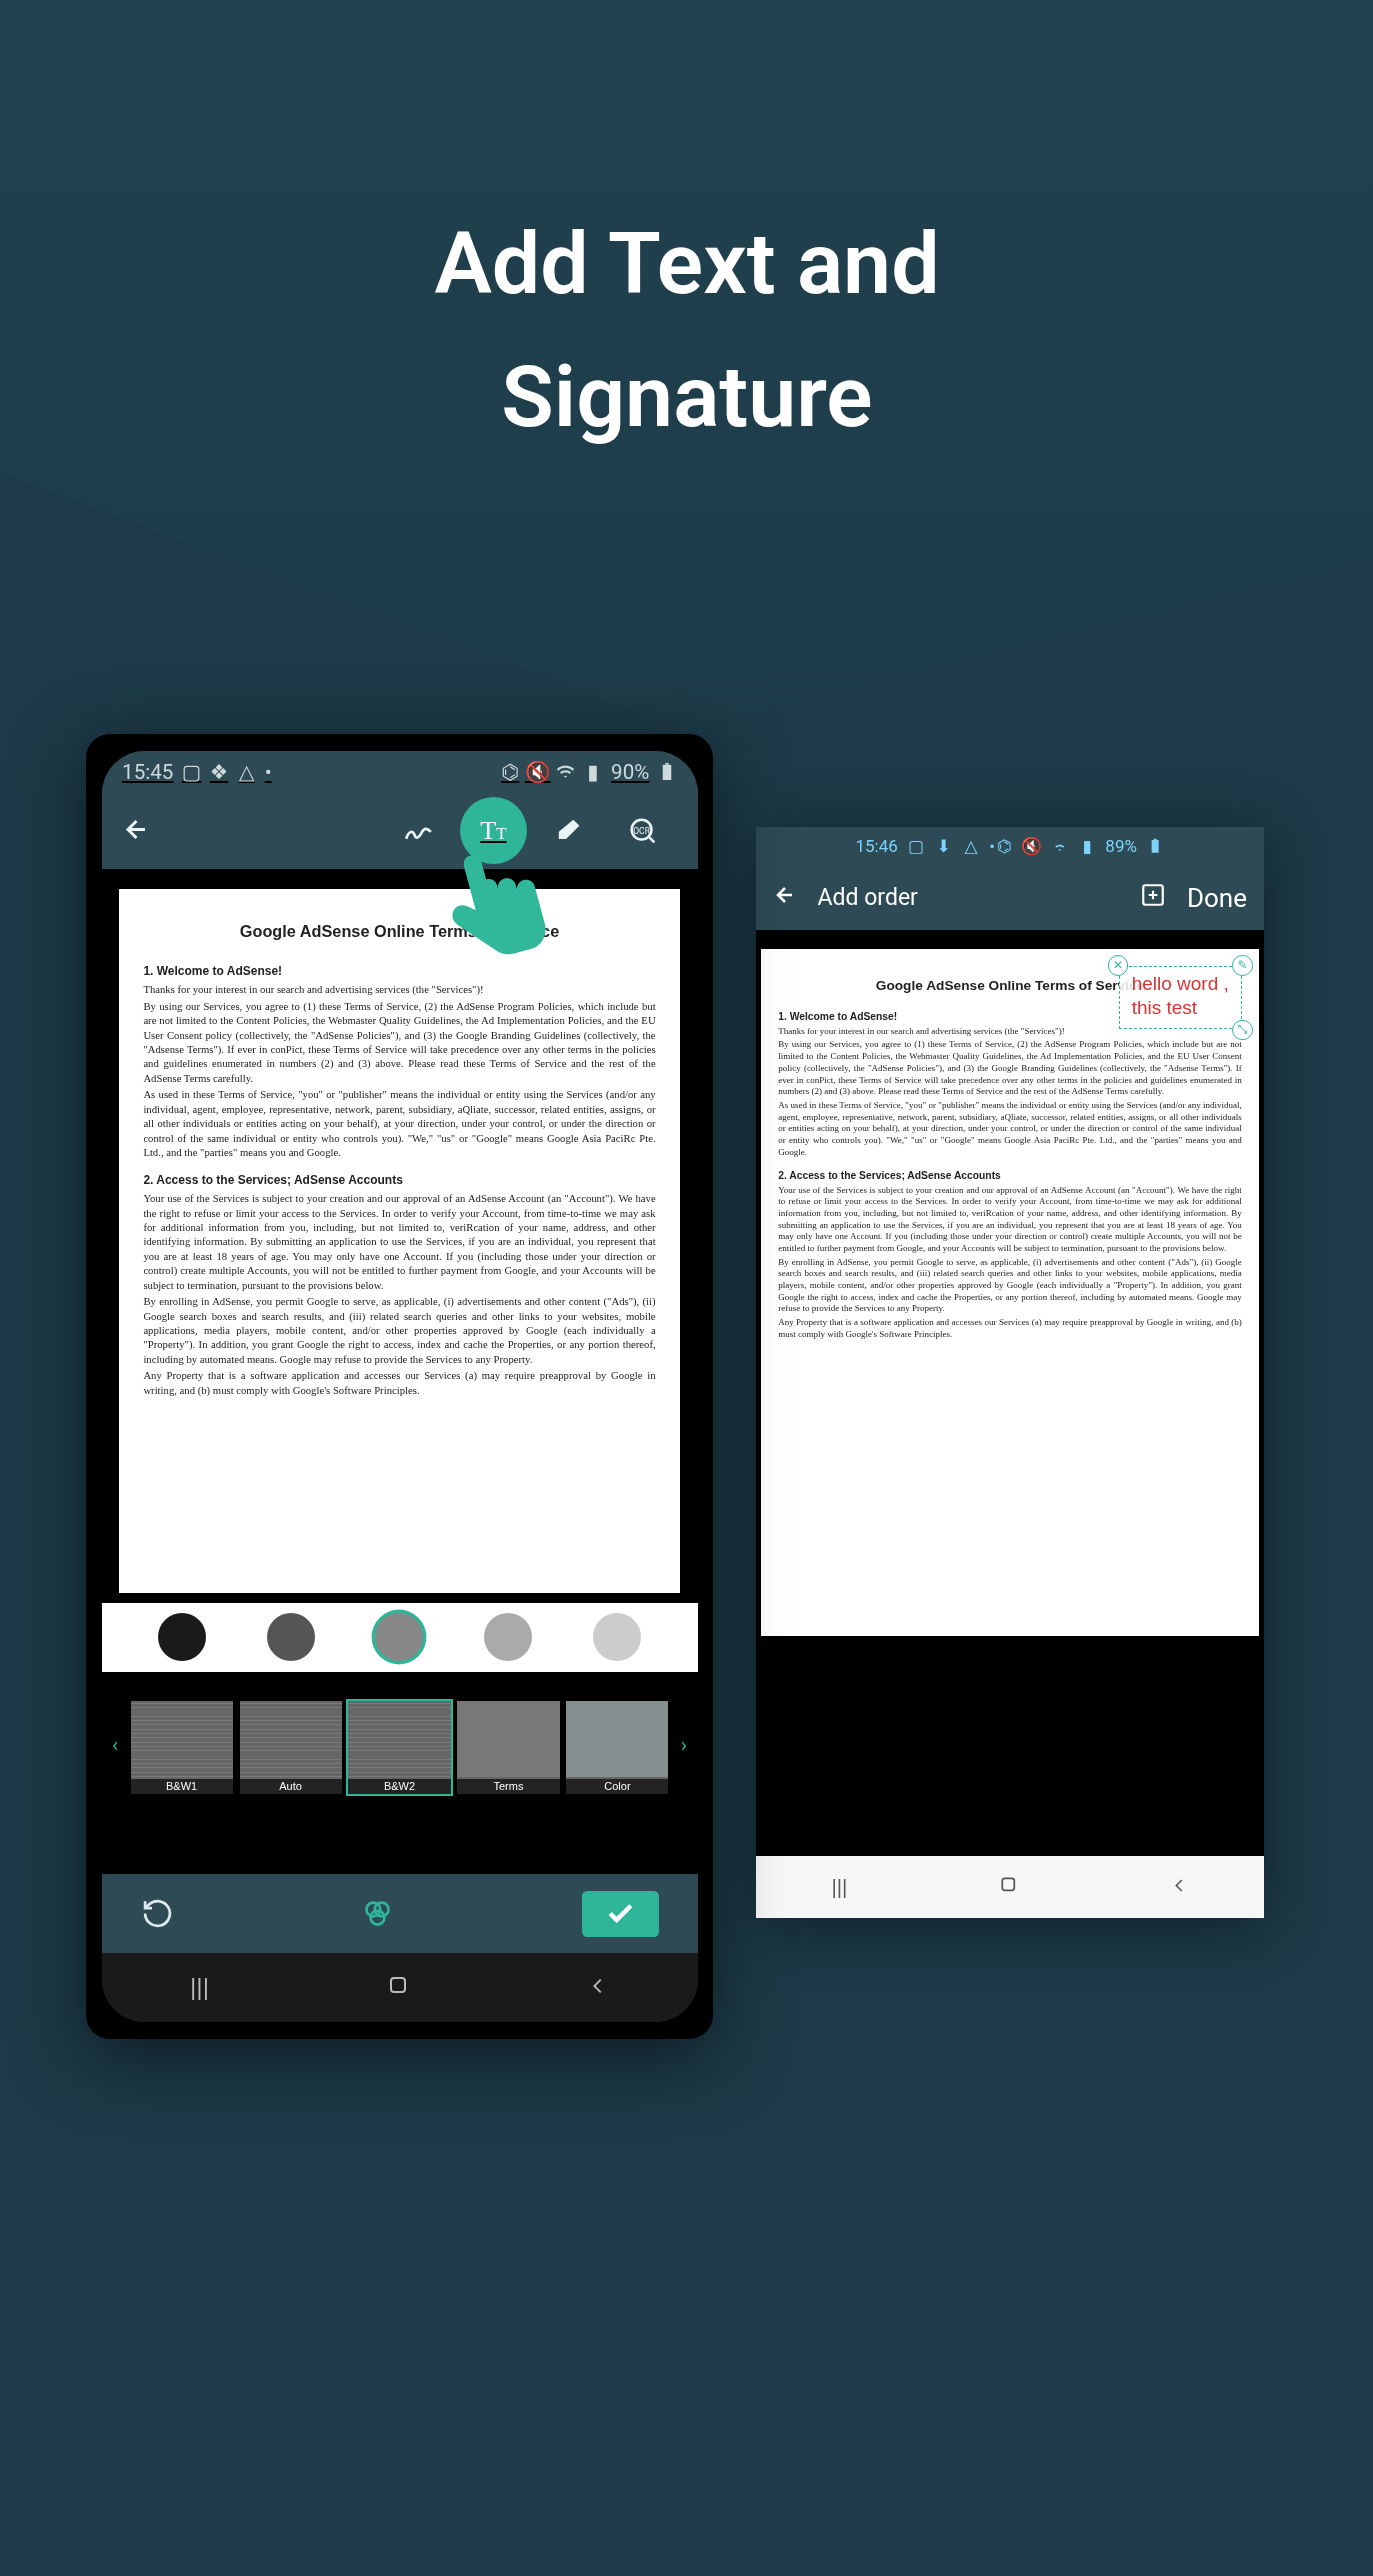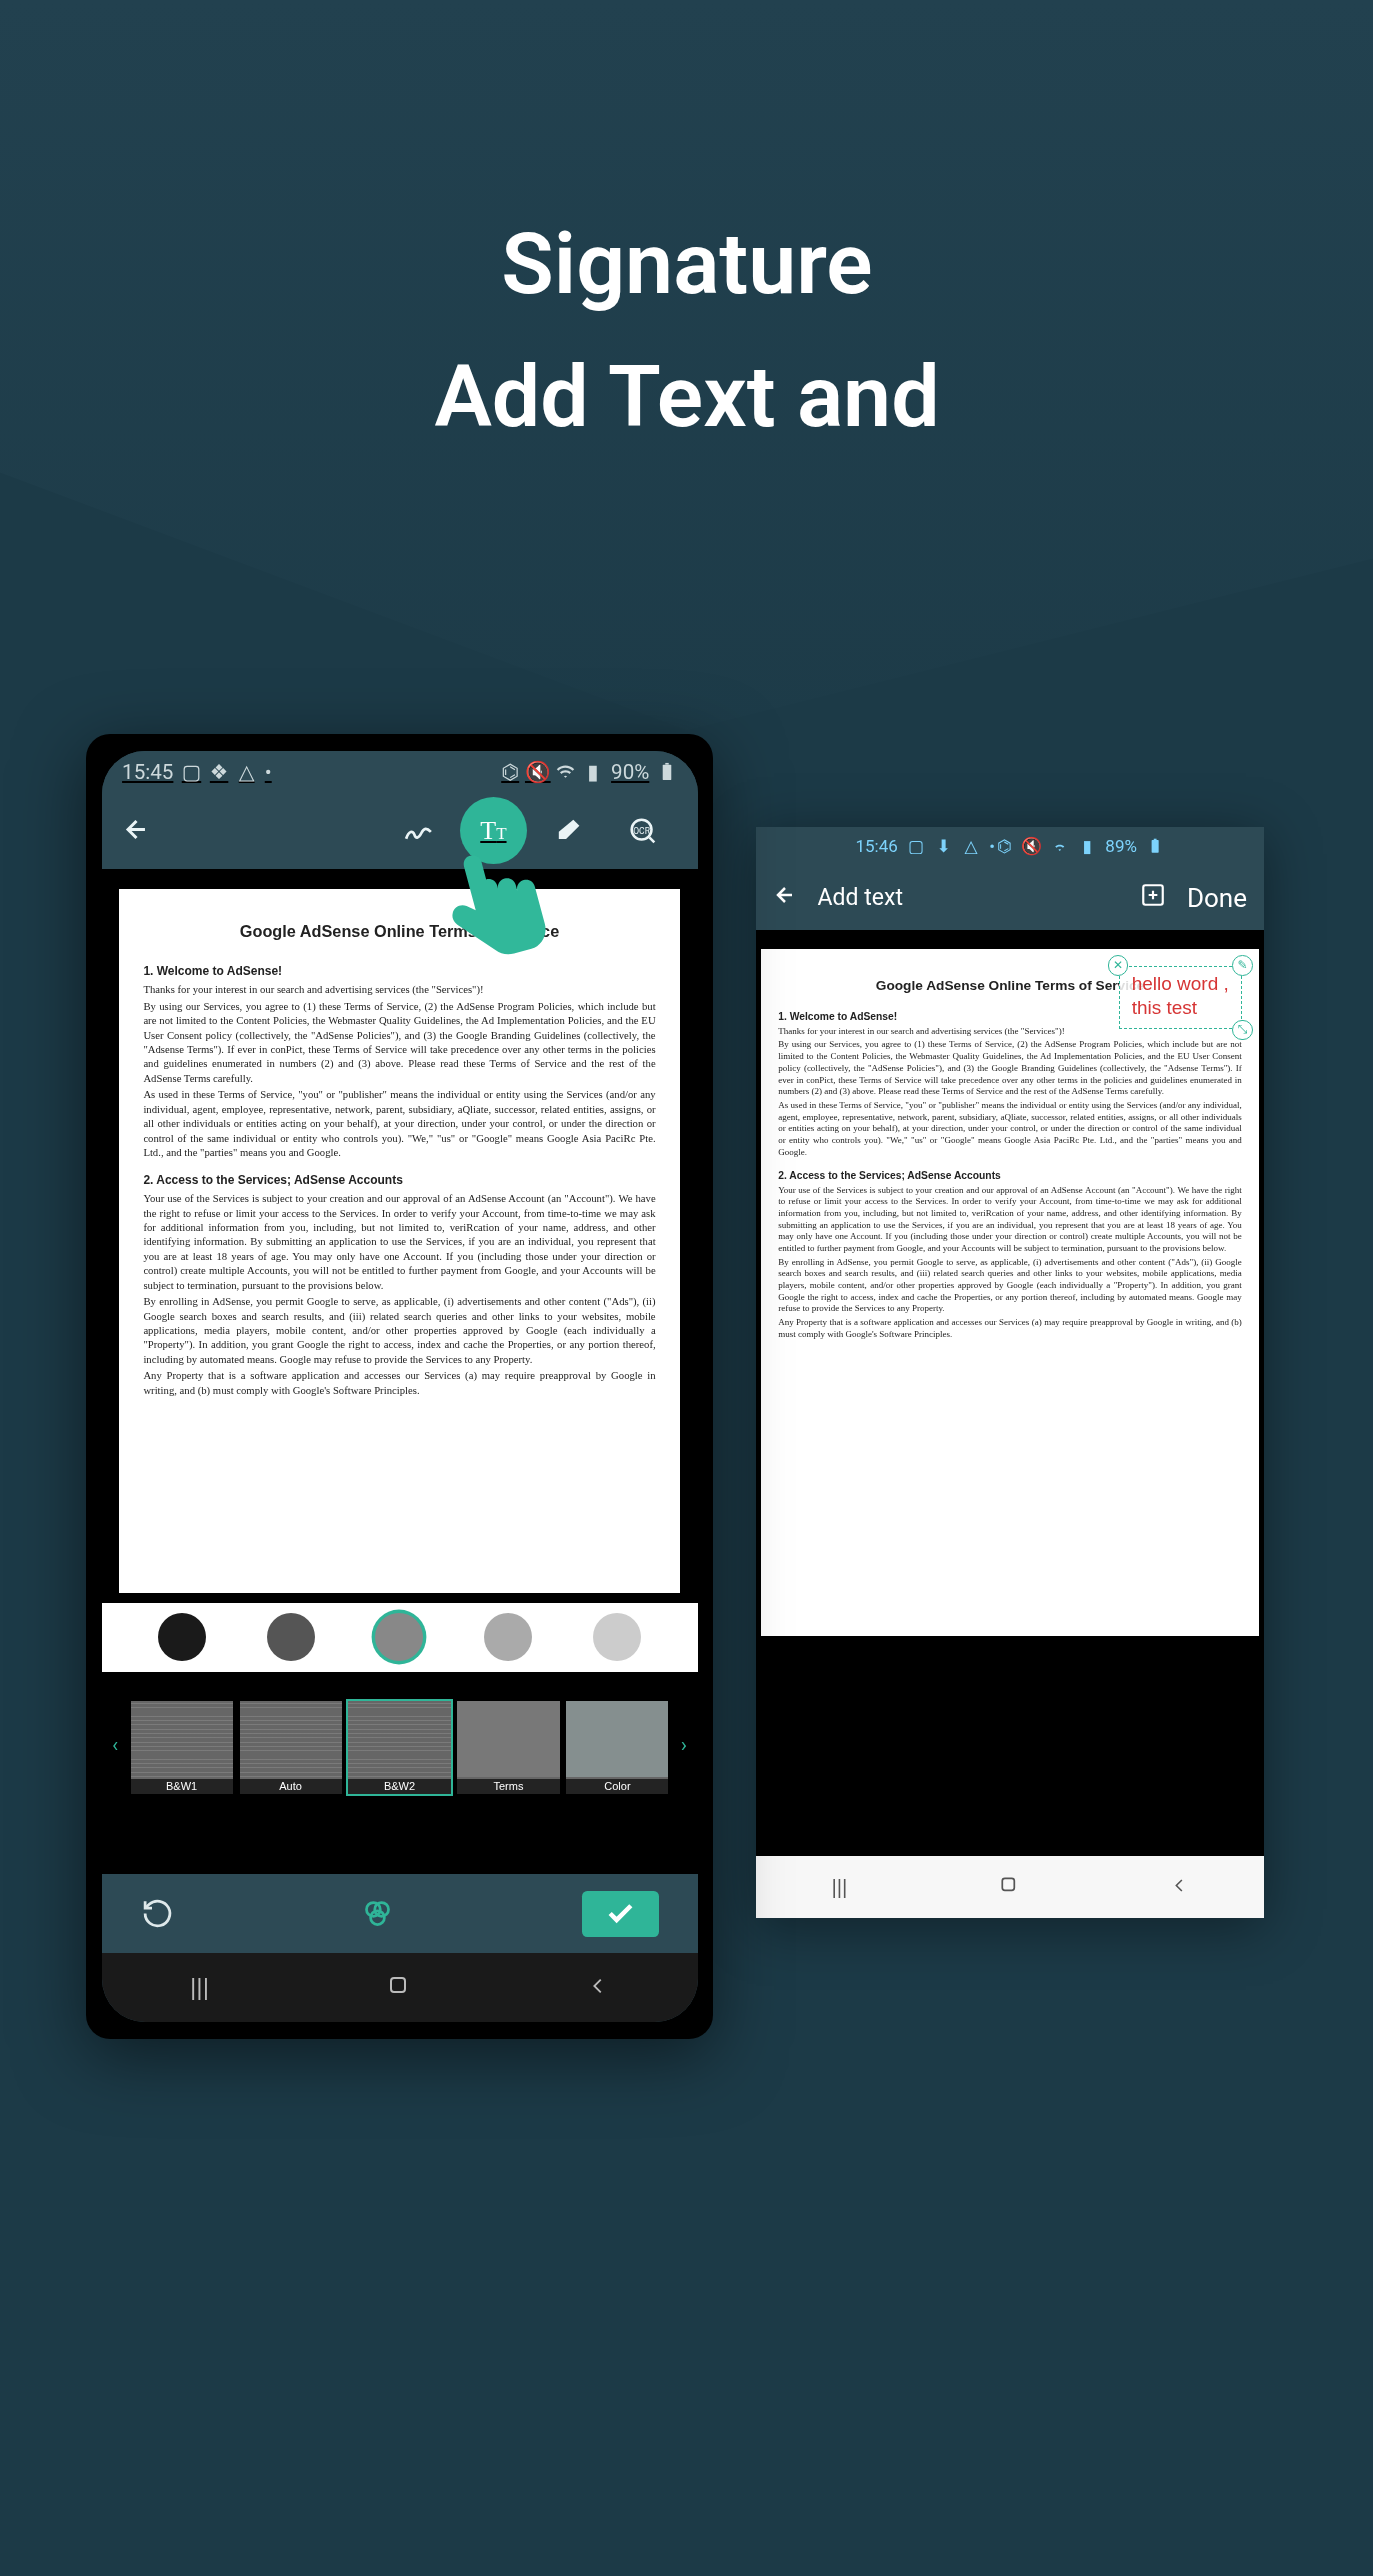--- a/index.html
+++ b/index.html
@@ -243,22 +243,22 @@
   color: #555;
   font-size: 22px;
 }
 </style>
 </head>
 <body>
 
 <div class="bg-wave"></div>
 
 <div class="hero-title">
+  <div>Add Text and</div>
   <div>Signature</div>
-  <div>Add Text and</div>
 </div>
 
 <div class="phone-wrap">
   <div class="phone-frame">
     <div class="phone-inner">
 
       <div class="status-bar">
         <div class="status-left">
           <span>15:45</span>
           <span class="status-icon">▢</span>
@@ -432,21 +432,21 @@
       </span>
     </div>
   </div>
 
   <div class="s2-title-bar">
     <div>
       <svg width="24" height="24" viewBox="0 0 24 24" fill="none" stroke="currentColor" stroke-width="2.5">
           <path d="M19 12H5m7-7l-7 7 7 7"></path>
         </svg>
     </div>
-    <div>Add text</div>
+    <div>Add order</div>
     <div class="spacer"></div>
     <div>
       <svg width="26" height="26" viewBox="0 0 24 24" fill="none" stroke="currentColor" stroke-width="2">
           <rect x="3" y="3" width="18" height="18" rx="2"></rect>
           <path d="M12 8v8m-4-4h8"></path>
         </svg>
     </div>
     <div style="font-size:26px;">Done</div>
   </div>
 

